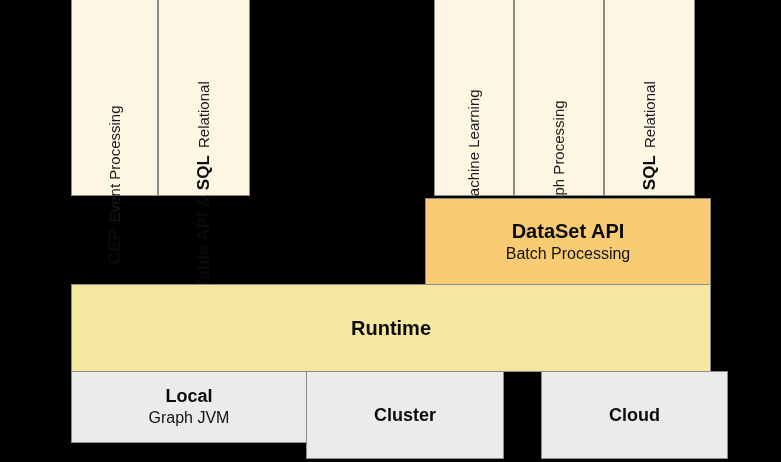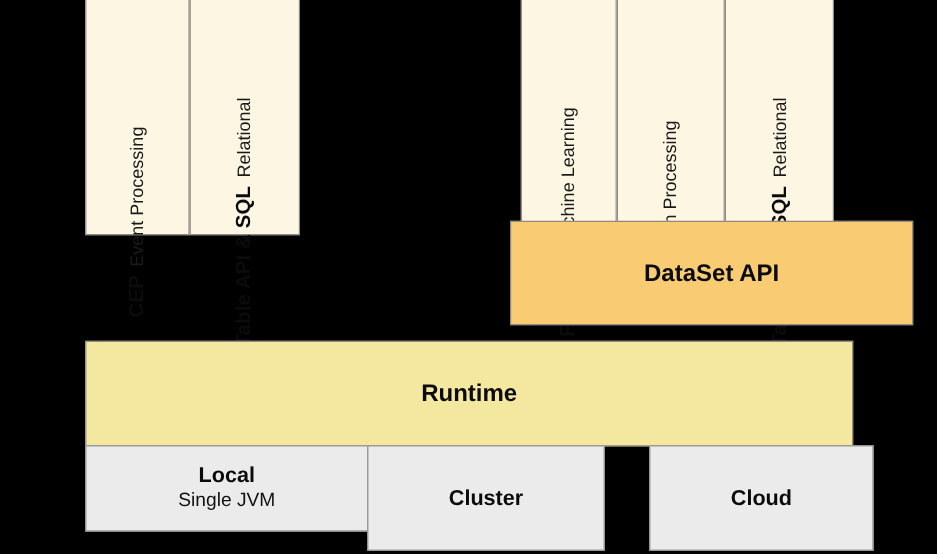--- a/index.html
+++ b/index.html
@@ -142,31 +142,32 @@
   </div>
 
   <div class="abox lib" style="left:604px; top:-1px; width:91px; height:197px;">
     <div class="lib-rot">
       <span class="lib-title">Table API &amp; SQL</span>
       <span class="lib-sub">Relational</span>
     </div>
   </div>
 
 
-  <div class="abox api" style="left:425px; top:184px; width:336px; height:87px;align-items:center;">
+  <div class="abox api" style="left:425px; top:198px; width:286px; height:87px;align-items:center;">
     <div class="api-title">DataSet API</div>
+    <div class="api-sub">Batch Processing</div>
   </div>
 
   <div class="abox runtime" style="left:71px; top:284px; width:640px; height:88px;">
     <div class="rt-title">Runtime</div>
   </div>
 
   <div class="abox deploy" style="left:71px; top:371px; width:236px; height:72px;">
     <div class="dp-title">Local</div>
-    <div class="dp-sub">Single JVM</div>
+    <div class="dp-sub">Graph JVM</div>
   </div>
 
   <div class="abox deploy" style="left:306px; top:371px; width:198px; height:88px;">
     <div class="dp-title">Cluster</div>
   </div>
 
   <div class="abox deploy" style="left:541px; top:371px; width:187px; height:88px;">
     <div class="dp-title">Cloud</div>
   </div>
 

